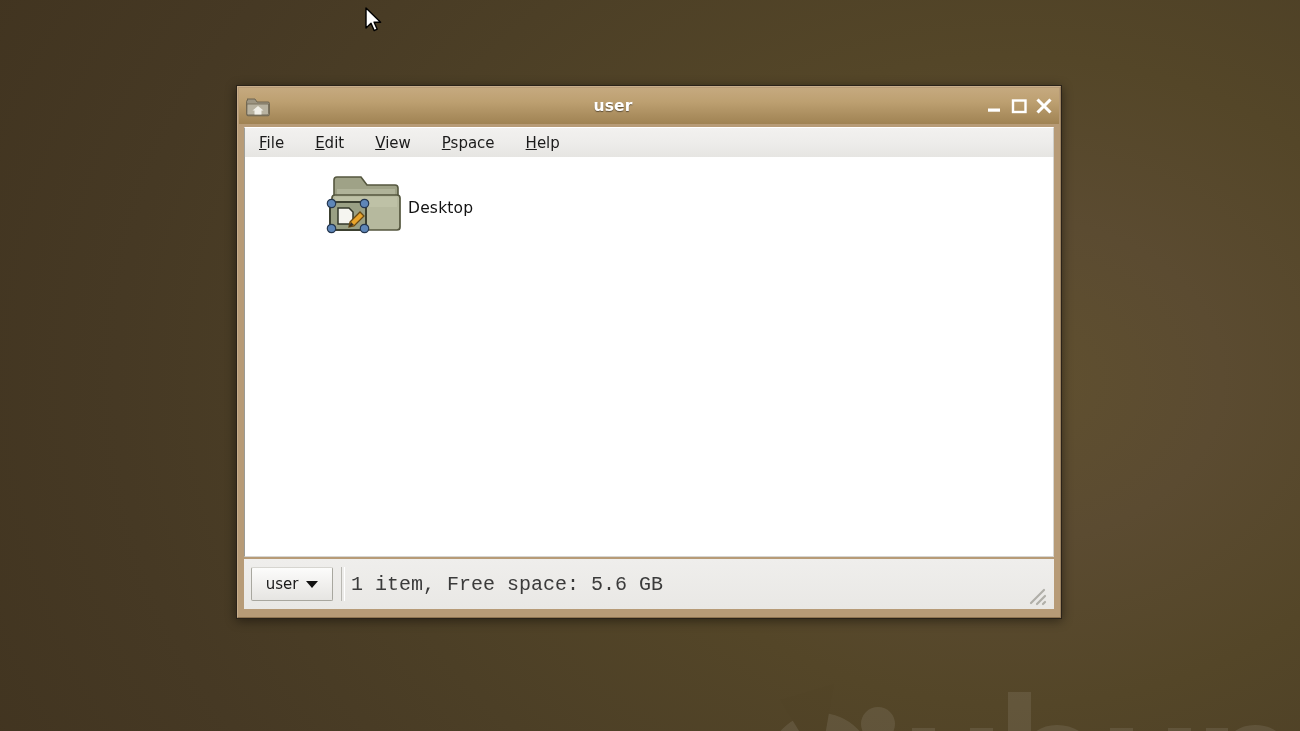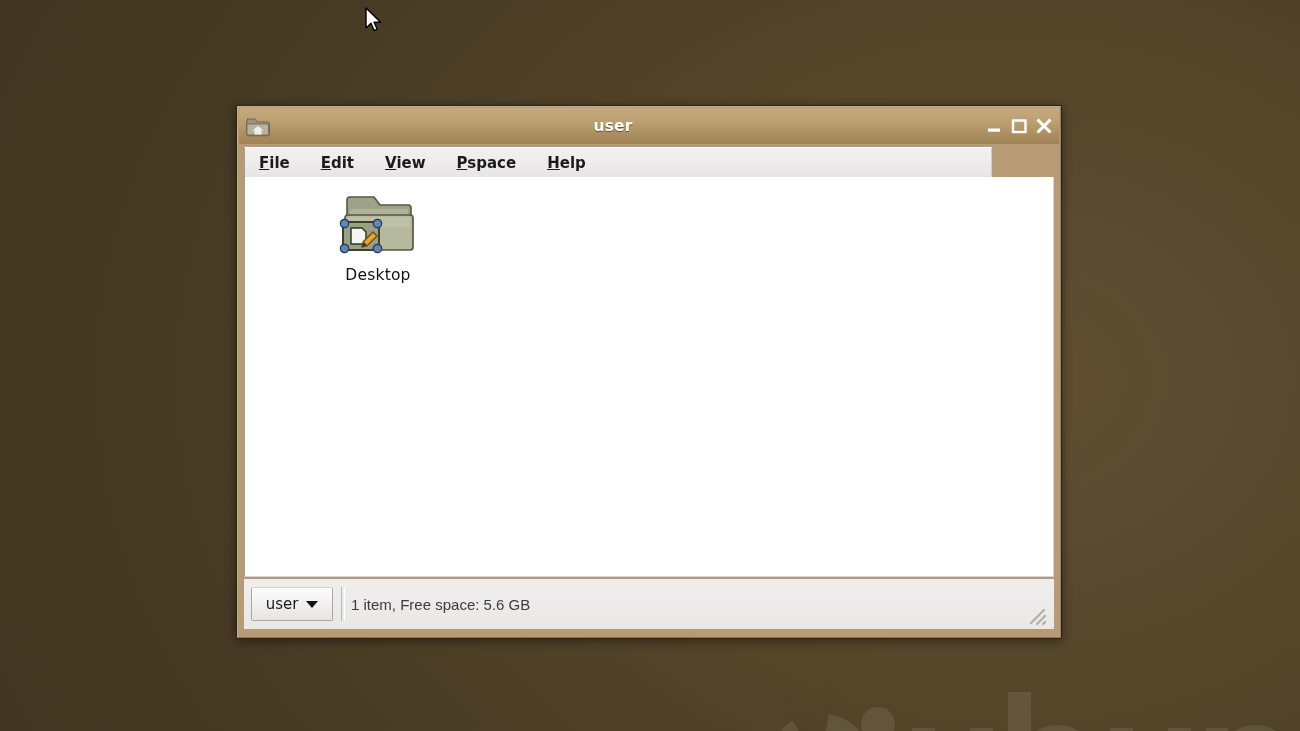--- a/index.html
+++ b/index.html
@@ -46,21 +46,20 @@
   #window {
     position: absolute;
     left: 236px;
     top: 85px;
     width: 826px;
     height: 534px;
     box-sizing: border-box;
     border: 1px solid #2b2319;
     background: #b79b77;
     box-shadow: 0 2px 10px rgba(0,0,0,0.45);
-    margin-top: 20px;
   }
   #window-frame-inner {
     position: absolute;
     left: 0; top: 0; right: 0; bottom: 0;
     box-sizing: border-box;
     border: 1px solid #c8ae8c;
     border-bottom-color: #8e7451;
     border-right-color: #9c8260;
   }
 
@@ -104,31 +103,30 @@
     justify-content: center;
     margin-right: 2px;
     cursor: pointer;
   }
 
   
   #menubar {
     position: absolute;
     left: 7px;
     top: 41px;
-    width: 748px;
+    width: 810px;
     height: 30px;
     box-sizing: border-box;
     background: linear-gradient(to bottom, #f2f1ef 0%, #edecea 55%, #e6e5e2 100%);
     border-top: 1px solid #ffffff;
     border-left: 1px solid #9f9f99;
     border-right: 1px solid #cfcec9;
     display: flex;
     align-items: center;
     padding-left: 14px;
-    font-weight: bold;
   }
   .menu-item {
     font-size: 15px;
     color: #1b1b1b;
     padding: 2px 12px 2px 0;
     margin-right: 19px;
     cursor: default;
     font-family: "DejaVu Sans", sans-serif;
     white-space: nowrap;
   }
@@ -148,21 +146,21 @@
     border-bottom: 1px solid #d7d6d2;
     overflow: hidden;
   }
 
   .file-item {
     position: absolute;
     left: 77px;
     top: 12px;
     width: 112px;
     display: flex;
-    flex-direction: column;
+    flex-direction: row;
     align-items: center;
     cursor: default;
   }
   .file-icon {
     width: 86px;
     height: 74px;
     position: relative;
   }
   .file-label {
     margin-top: 3px;
@@ -215,23 +213,23 @@
   }
   #status-separator {
     width: 2px;
     height: 34px;
     margin: 0 6px 0 8px;
     border-left: 1px solid #b9b8b2;
     border-right: 1px solid #ffffff;
     flex: none;
   }
   #status-text {
-    font-size: 15px;
+    font-size: 20px;
     color: #3b3b3b;
-    font-family: Liberation Sans, sans-serif;
+    font-family: Liberation Mono, monospace;
     flex: 1 1 auto;
   }
   #resize-grip {
     width: 20px;
     height: 20px;
     flex: none;
     margin-right: 4px;
     align-self: flex-end;
     margin-bottom: 3px;
     cursor: nwse-resize;

